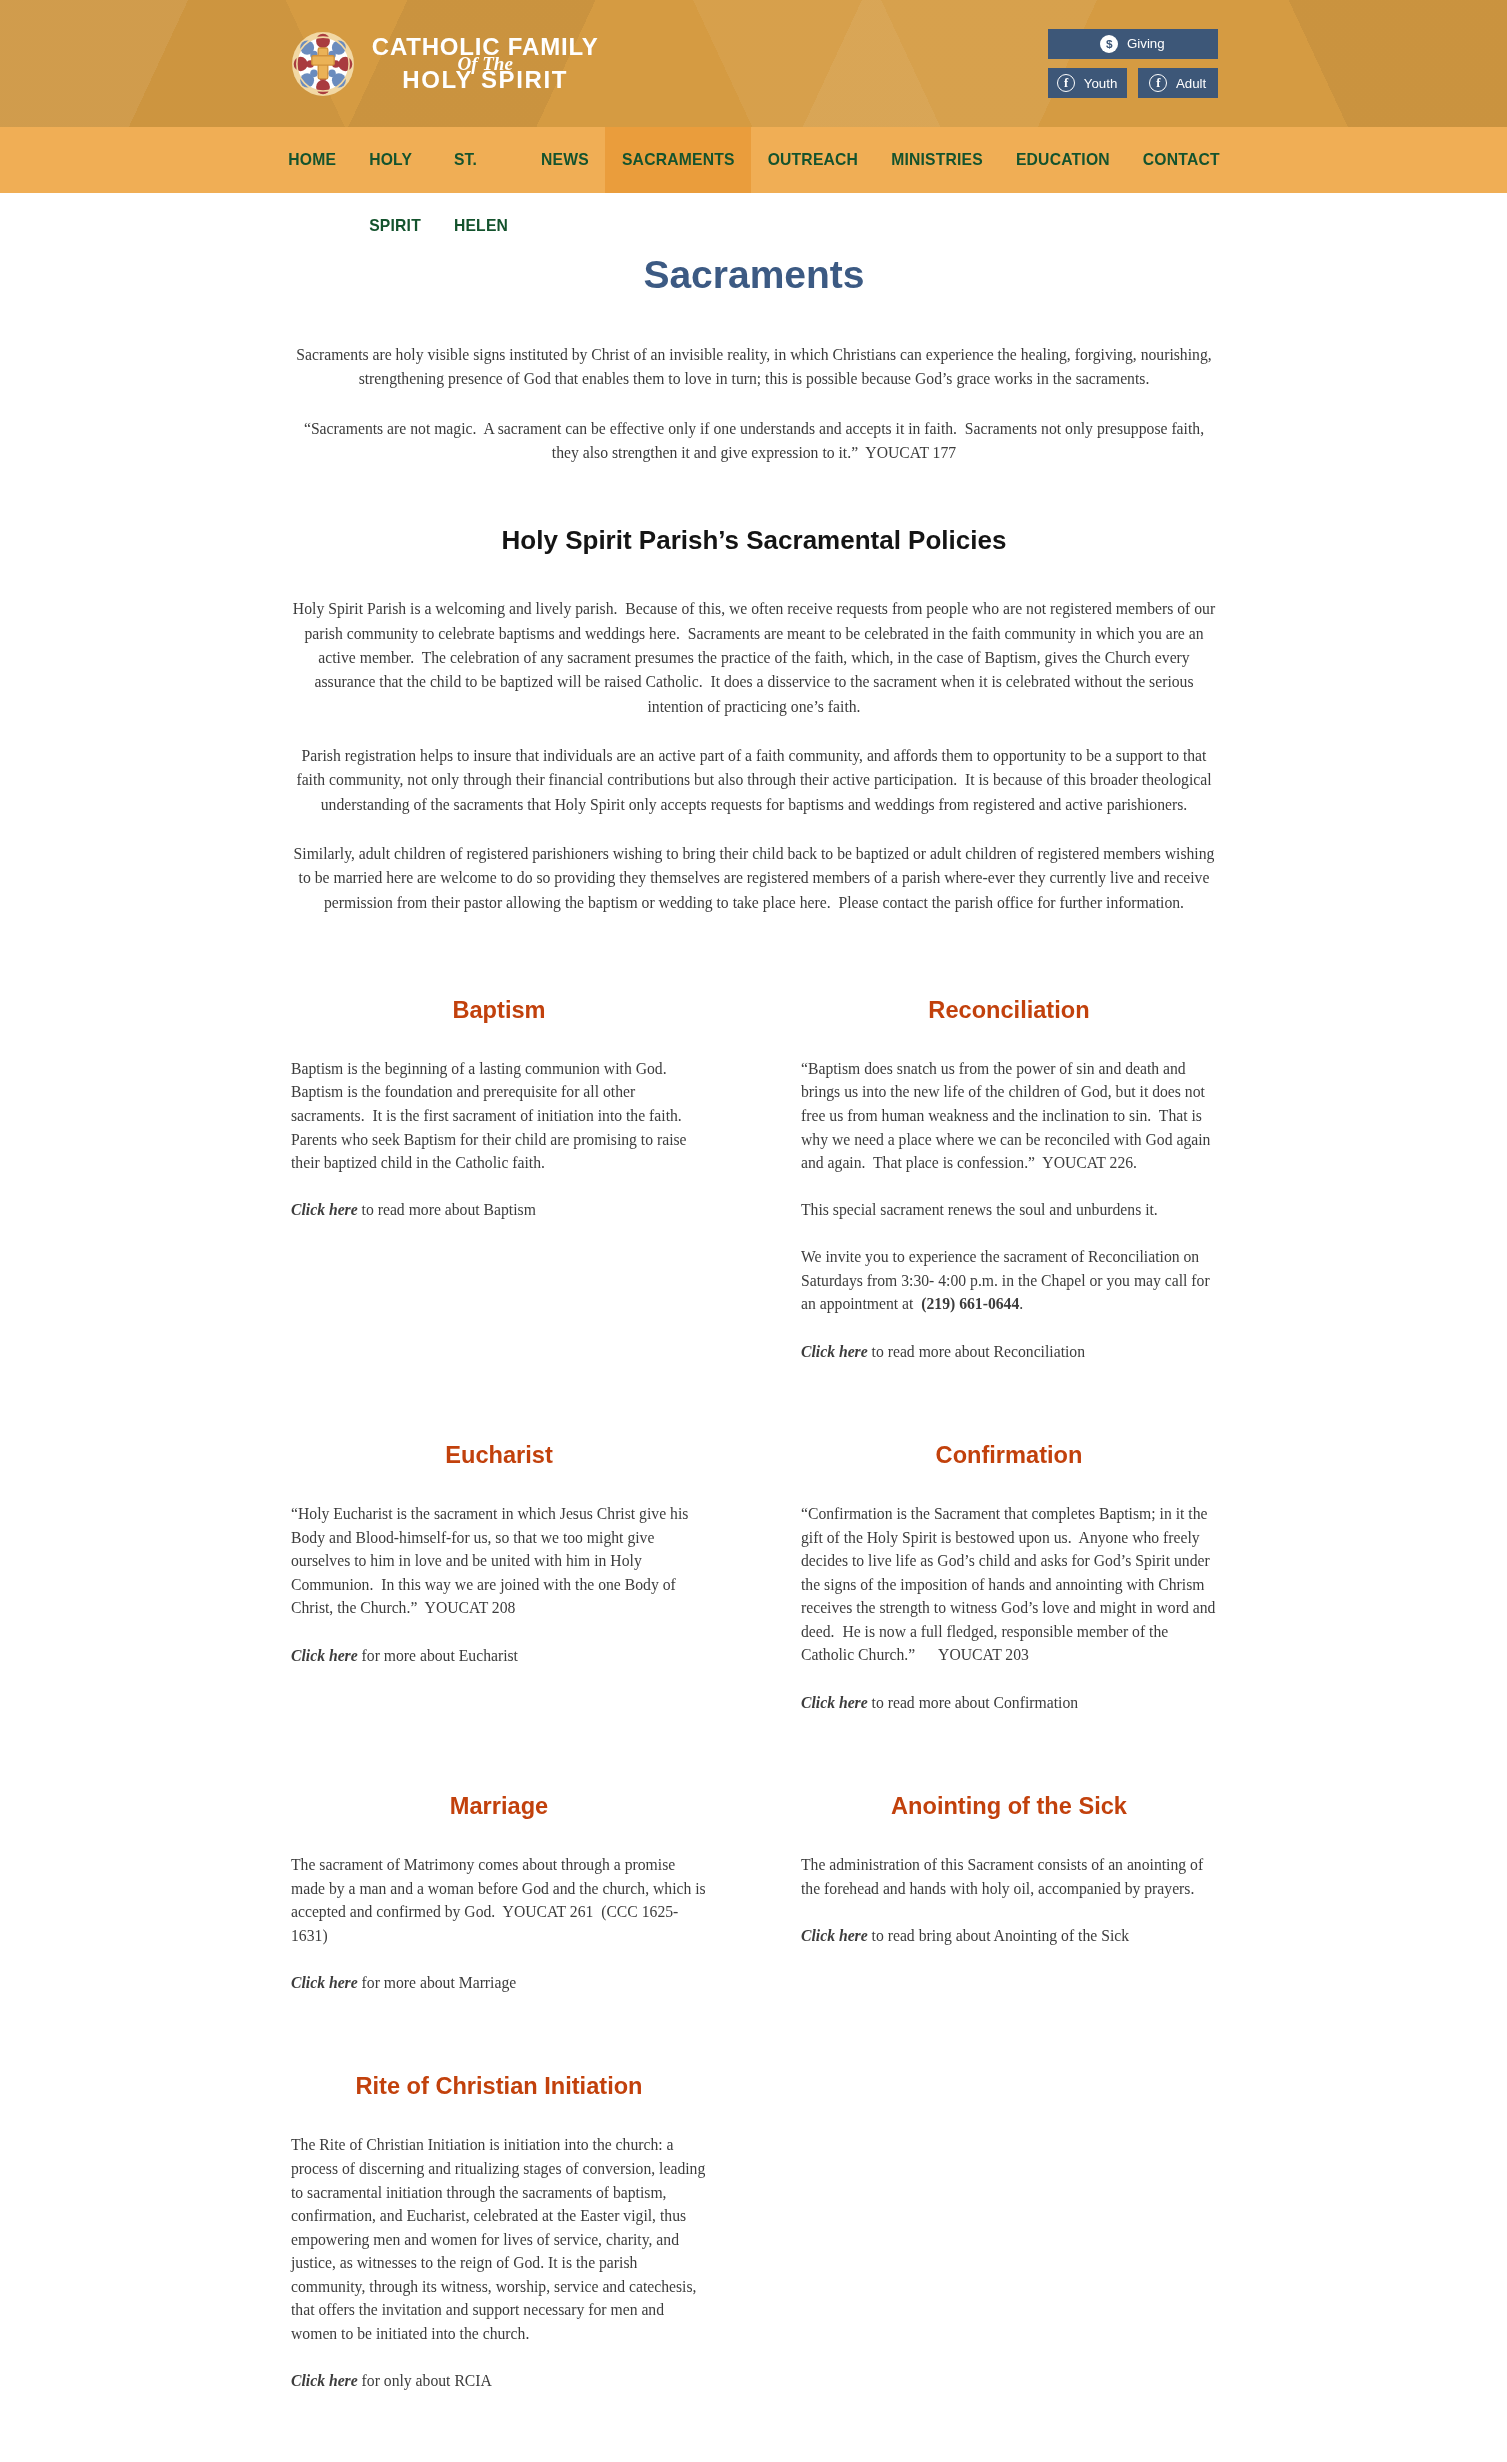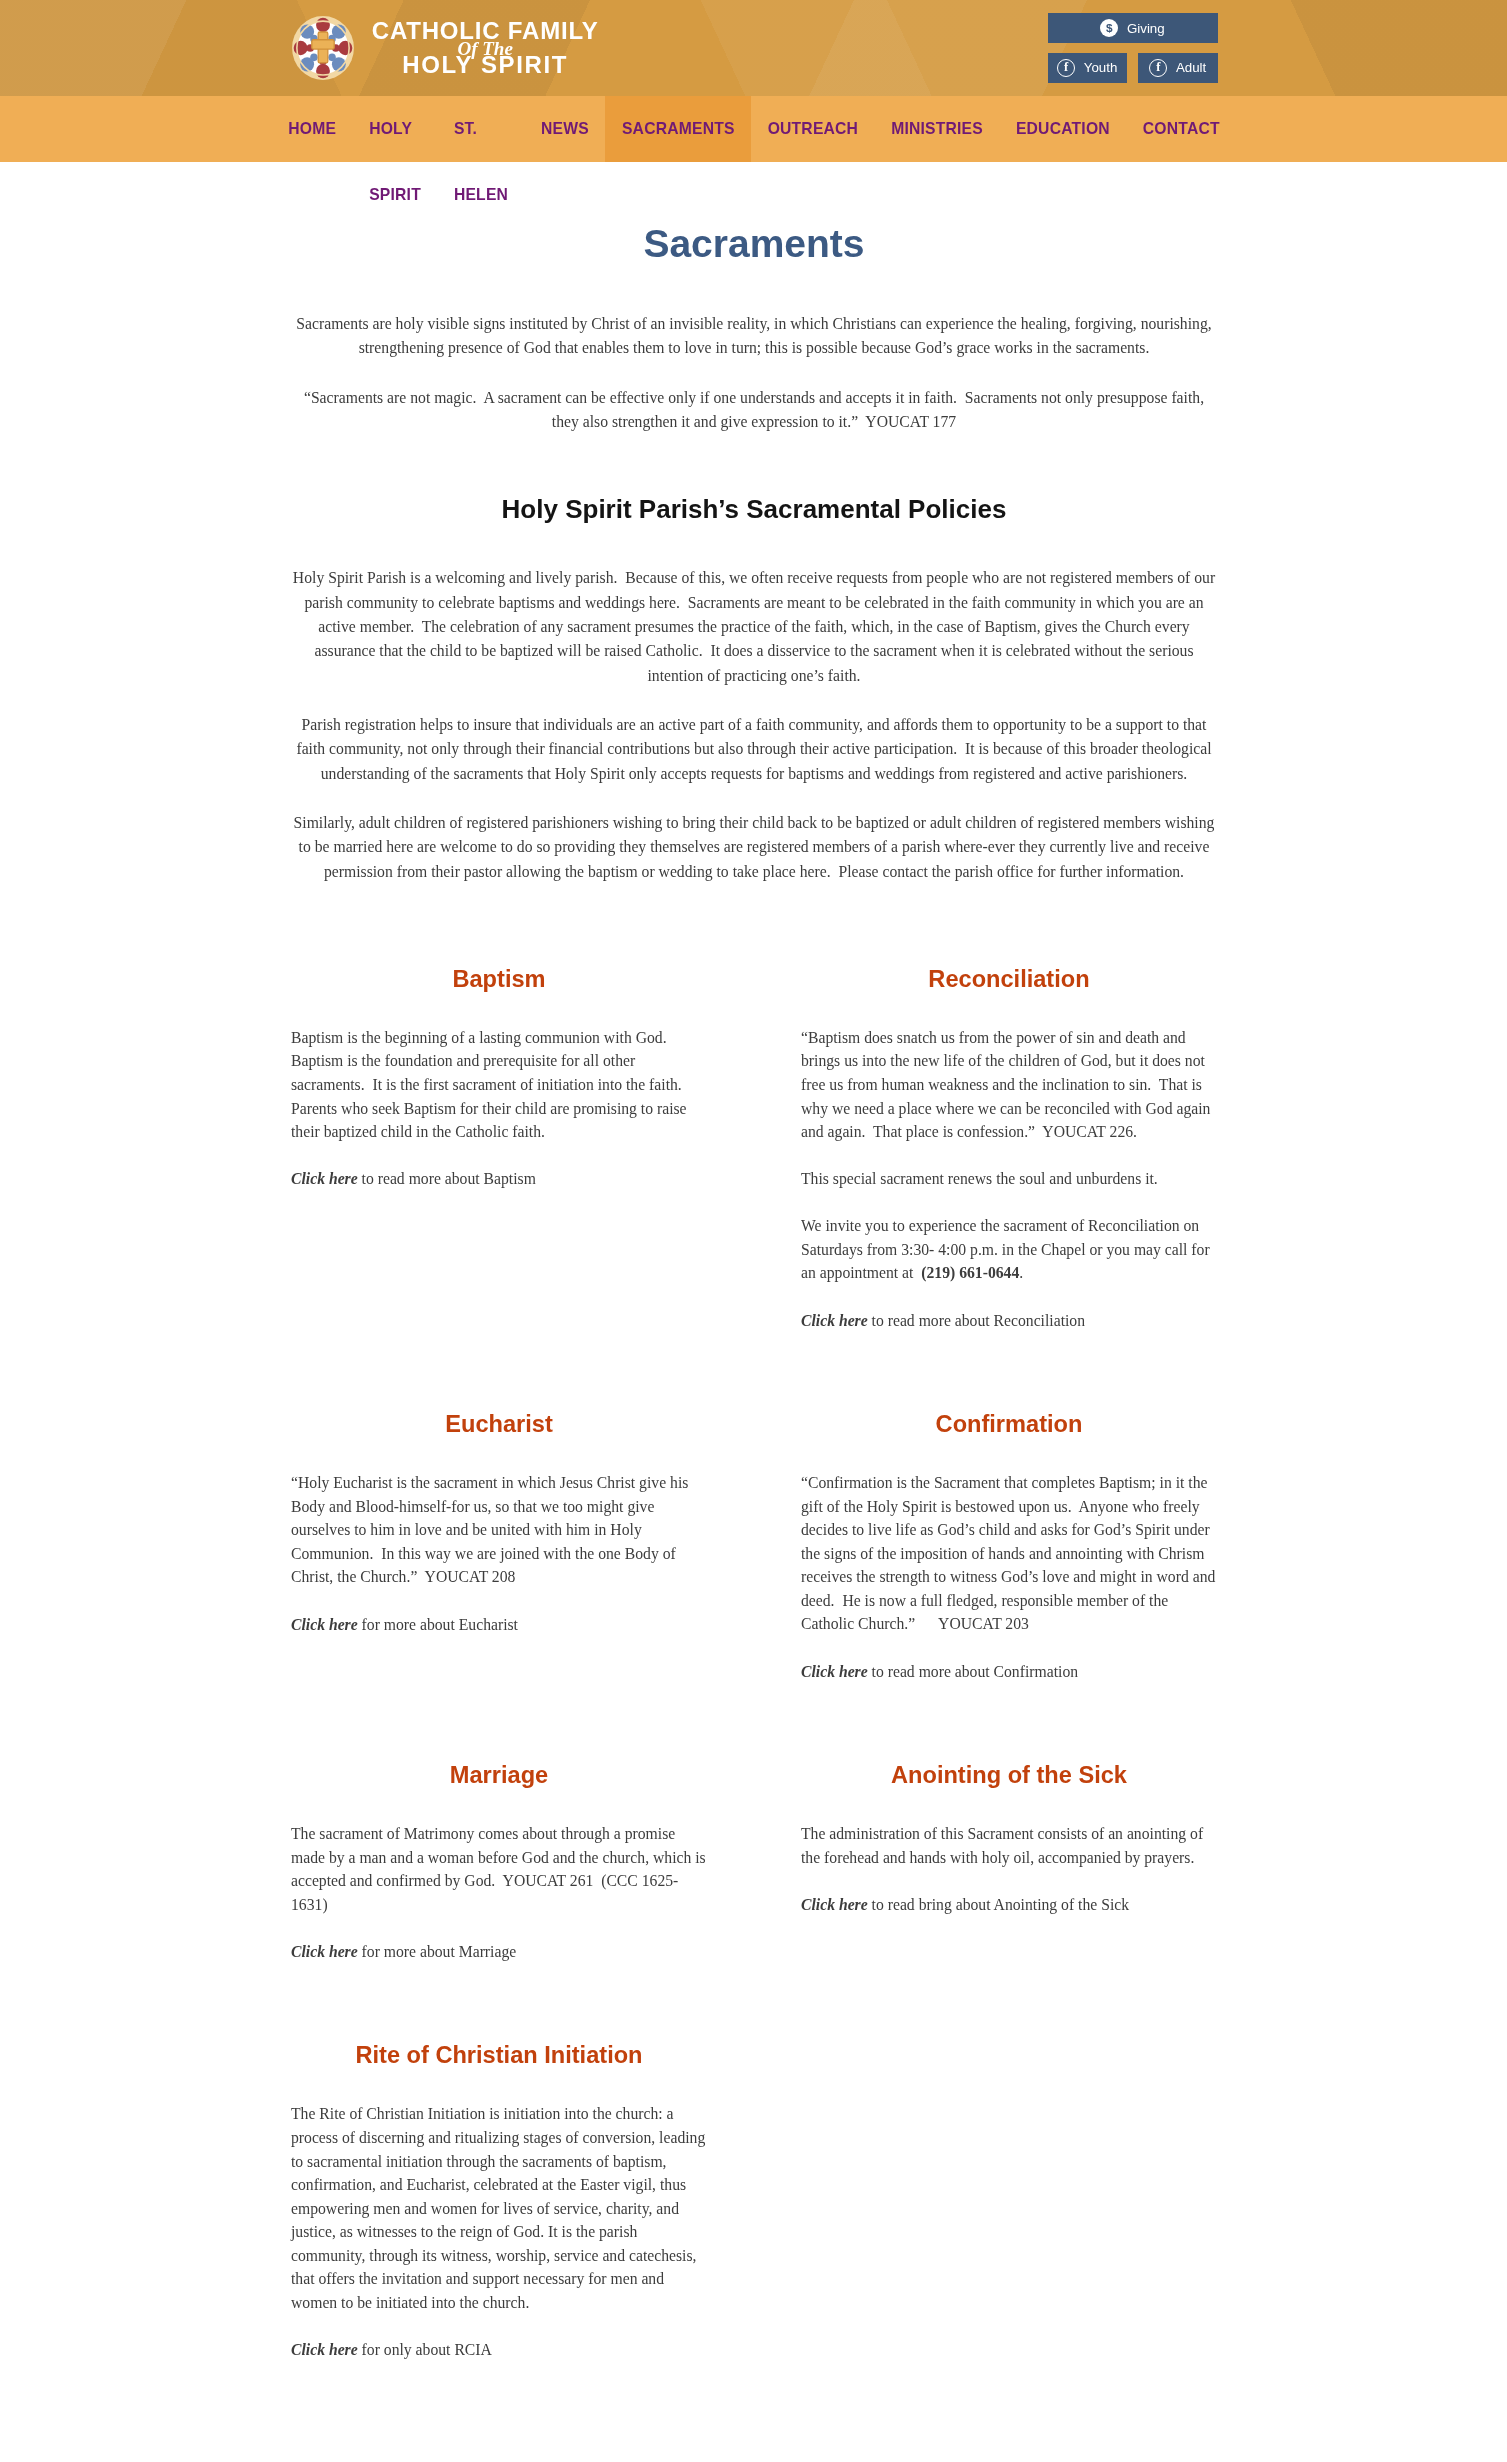--- a/index.html
+++ b/index.html
@@ -2,21 +2,21 @@
 <html style="font-size:12.6px"><head>
 <meta charset="utf-8">
 <style>
   * { box-sizing: border-box; }
   html,body { margin:0; padding:0; background:#fff; }
   body { font-family:"Liberation Serif", serif; color:#3d3d3d; width:1508px; }
   [data-interactable="true"] { cursor:pointer; }
 
   
   .site-header{
-    height:96px; background-color:#D59B42;
+    height:127px; background-color:#D59B42;
     background-image:
       linear-gradient(115deg, rgba(255,255,255,.07) 0 12%, transparent 12% 26%, rgba(0,0,0,.05) 26% 38%, transparent 38% 55%, rgba(255,255,255,.06) 55% 70%, transparent 70%),
       linear-gradient(245deg, rgba(0,0,0,.05) 0 14%, transparent 14% 40%, rgba(255,255,255,.05) 40% 52%, transparent 52% 78%, rgba(0,0,0,.04) 78%);
   }
   .header-inner{ max-width:927px; margin:0 auto; height:100%; display:flex; align-items:center; justify-content:space-between; }
   .logo{ display:flex; align-items:center; text-decoration:none; }
   .logo svg{ display:block; }
   .logo-text{ margin-left:17.3px; color:#fff; font-family:"Liberation Sans", sans-serif; font-weight:bold; text-align:center; }
   .logo-line1{ font-size:24px; letter-spacing:0.8px; line-height:1; }
   .logo-script{ font-family:"Liberation Serif", serif; font-style:italic; font-weight:bold; font-size:19px; line-height:1; margin:-4.7px 0 -9.4px; }
@@ -24,21 +24,21 @@
   .header-buttons{ display:flex; flex-direction:column; gap:9.4px; width:170px; font-family:"Liberation Sans", sans-serif; }
   .btn{ background:#3D5778; color:#fff; height:30px; display:flex; align-items:center; justify-content:center; gap:8.6px; font-size:13.3px; text-decoration:none; }
   .btn-row{ display:flex; gap:11px; }
   .btn-row .btn{ flex:1; }
   .coin-icon{ width:18px; height:18px; border-radius:50%; background:#fff; color:#3D5778; font-weight:bold; font-size:11.8px; display:flex; align-items:center; justify-content:center; }
   .fb-icon{ width:18px; height:18px; border-radius:50%; border:1.6px solid #fff; color:#fff; font-weight:bold; font-size:12.6px; display:flex; align-items:center; justify-content:center; font-family:"Liberation Serif", serif; }
 
   
   .main-nav{ background:#F0AE55; height:66px; }
   .main-nav ul{ list-style:none; margin:0 auto; padding:0; max-width:927px; display:flex; justify-content:center; height:100%; }
-  .nav-item{ display:block; line-height:66px; padding:0 16.5px; font-family:"Liberation Sans", sans-serif; font-weight:bold; font-size:15.7px; color:#701a75; text-decoration:none; letter-spacing:0.2px; }
+  .nav-item{ display:block; line-height:66px; padding:0 16.5px; font-family:"Liberation Sans", sans-serif; font-weight:bold; font-size:15.7px; color:#14532d; text-decoration:none; letter-spacing:0.2px; }
   .nav-item.active{ background:#EA9D3C; }
 
   
   main{ max-width:927px; margin:0 auto; padding:0 0 75px; }
   h1.page-title{ font-family:"Liberation Sans", sans-serif; font-weight:bold; font-size:39px; color:#3C5A83; text-align:center; margin:60px 0 46px; }
   .intro p, .policies p{ font-size:15.7px; line-height:1.55; color:#3c3c3c; text-align:center; margin:0 auto 25px; max-width:923px; white-space:pre-wrap; }
   h2.policies-heading{ font-family:"Liberation Sans", sans-serif; font-weight:bold; font-size:26px; color:#141414; text-align:center; margin:60px 0 41px; }
 
   .grid{ display:grid; grid-template-columns:416px 416px; column-gap:94px; row-gap:79px; margin-top:82px; justify-content:center; }
   .cell h3{ font-family:"Liberation Sans", sans-serif; font-weight:bold; font-size:23.6px; color:#c2410c; text-align:center; margin:0 0 33px; }

